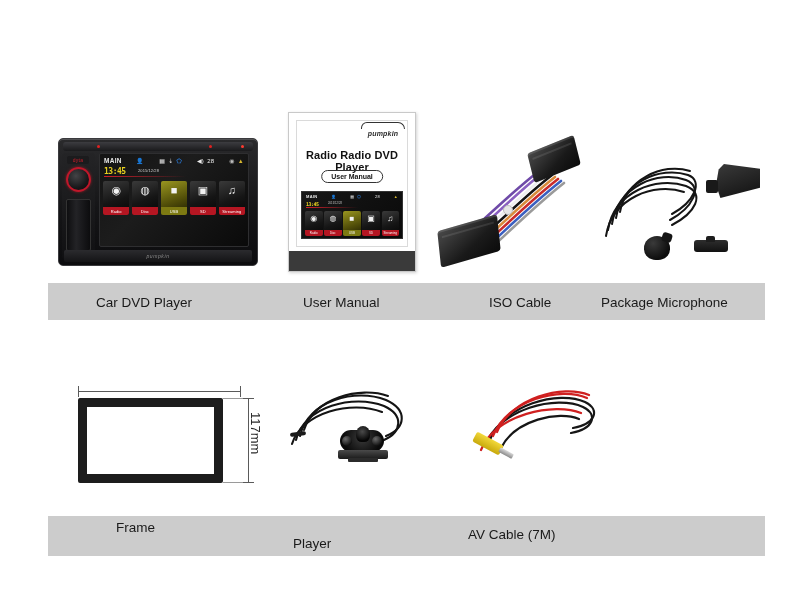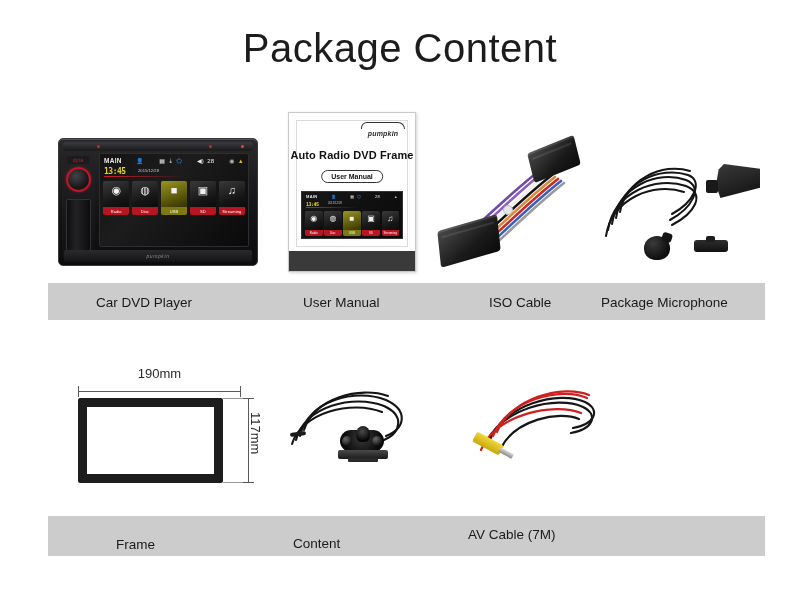--- a/index.html
+++ b/index.html
@@ -305,21 +305,20 @@
     content: ""; position: absolute; right: -13px; top: 3px;
     width: 15px; height: 5px;
     background: linear-gradient(180deg,#d8d8d8,#8a8a8a); border-radius: 1px;
   }
 </style>
 </head>
 <body>
 
 <div id="page">
 
-  <div class="title">Package Content</div>
 
   <div class="cell" id="dvd">
     <div class="dvd-body">
       <div class="dvd-top-strip"></div>
       <div class="dvd-led l1"></div>
       <div class="dvd-led l2"></div>
       <div class="dvd-led l3"></div>
 
       <div class="dvd-left">
         <div class="dvd-minibtn">dyta</div>
@@ -378,21 +377,21 @@
     </div>
   </div>
 
   <div class="cell" id="manual">
     <div class="man-page">
       <div class="man-inner"></div>
       <div class="man-logo">
         <span class="carline"></span>
         <span>pumpkin</span>
       </div>
-      <div class="man-title">Auto Radio DVD Frame</div>
+      <div class="man-title">Radio Radio DVD Player</div>
       <div class="man-badge">User Manual</div>
       <div class="man-shot">
         <div class="scr-status">
           <span class="main">MAIN</span>
           <span class="sp"></span>
           <span class="ico person">👤</span>
           <span class="sp"></span>
           <span class="ico card">▦</span>
           <span class="ico bt">⬠</span>
           <span class="sp"></span>
@@ -481,21 +480,20 @@
   <div class="cell" id="frame">
     <div class="fr-rect"></div>
     <div class="dim-line dim-h"></div>
     <div class="dim-line dim-h-cap-l"></div>
     <div class="dim-line dim-h-cap-r"></div>
     <div class="dim-line dim-ext-t"></div>
     <div class="dim-line dim-ext-b"></div>
     <div class="dim-line dim-v"></div>
     <div class="dim-line dim-v-cap-t"></div>
     <div class="dim-line dim-v-cap-b"></div>
-    <div class="dim-label-w">190mm</div>
     <div class="dim-label-h">117mm</div>
   </div>
 
   <div class="cell" id="cam">
     <svg width="150" height="108" viewBox="0 0 150 108">
       <g fill="none" stroke="#141414" stroke-width="2.1" stroke-linecap="round">
         <path d="M18 54 C 26 18, 74 6, 104 18 C 126 28, 124 46, 104 54"></path>
         <path d="M14 58 C 22 24, 72 12, 102 24 C 122 33, 120 50, 102 58"></path>
         <path d="M22 48 C 32 16, 78 4, 106 14"></path>
         <path d="M10 62 C 20 30, 70 18, 100 30"></path>
@@ -518,18 +516,18 @@
         <path d="M38 54 C 52 18, 106 4, 132 16" stroke="#cf2020"></path>
         <path d="M42 50 C 56 16, 108 2, 134 13" stroke="#cf2020"></path>
         <path d="M26 68 C 40 32, 100 20, 126 31" stroke="#cf2020"></path>
         <path d="M46 66 C 60 38, 104 28, 124 37" stroke="#161616"></path>
       </g>
     </svg>
     <div class="av-rca"></div>
   </div>
 
   <div class="band band-2">
-    <span class="lbl" style="left:68px; top:21px;">Frame</span>
-    <span class="lbl" style="left:245px; top:20px;">Content</span>
+    <span class="lbl" style="left:68px; top:4px;">Frame</span>
+    <span class="lbl" style="left:245px; top:20px;">Player</span>
     <span class="lbl" style="left:420px; top:11px;">AV Cable (7M)</span>
   </div>
 
 </div>
 
 </body></html>

